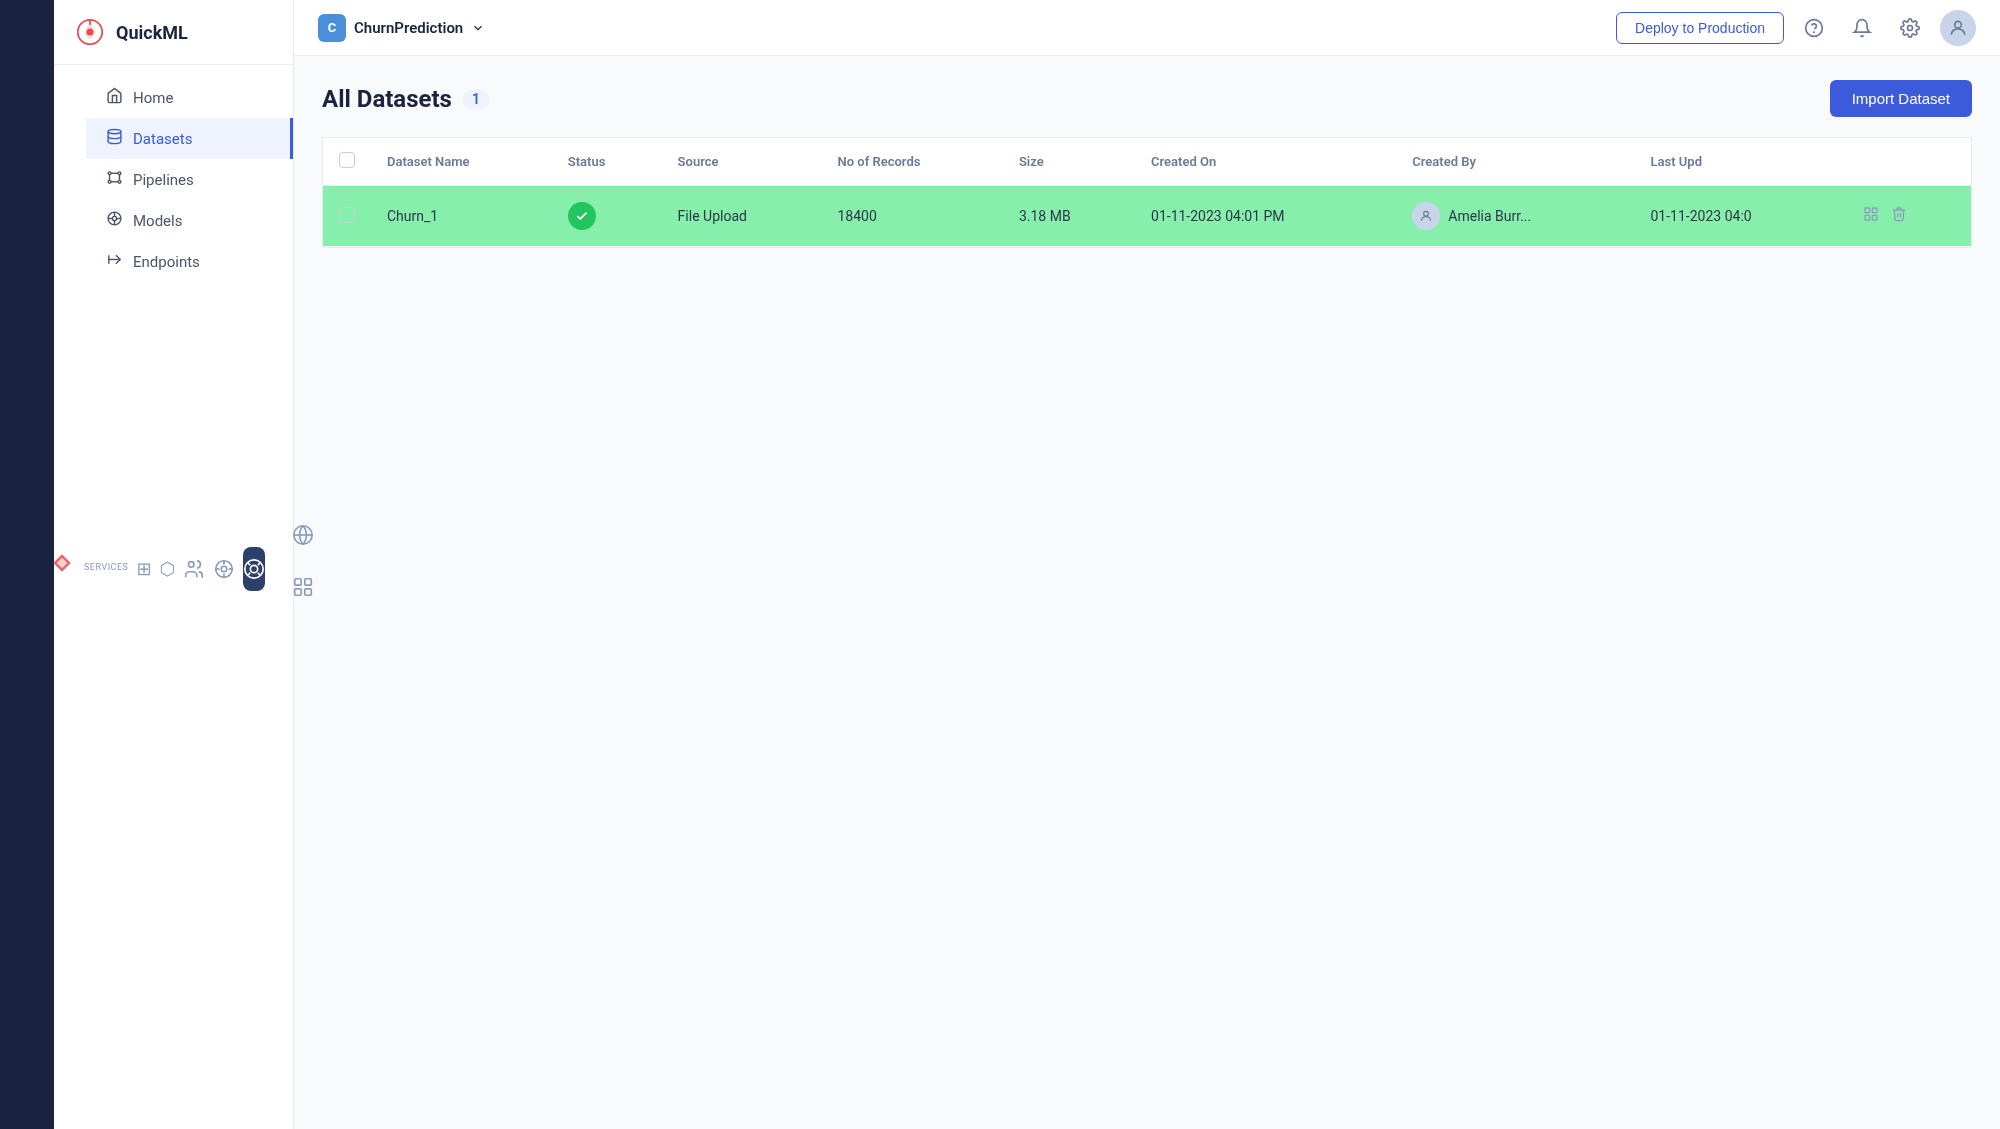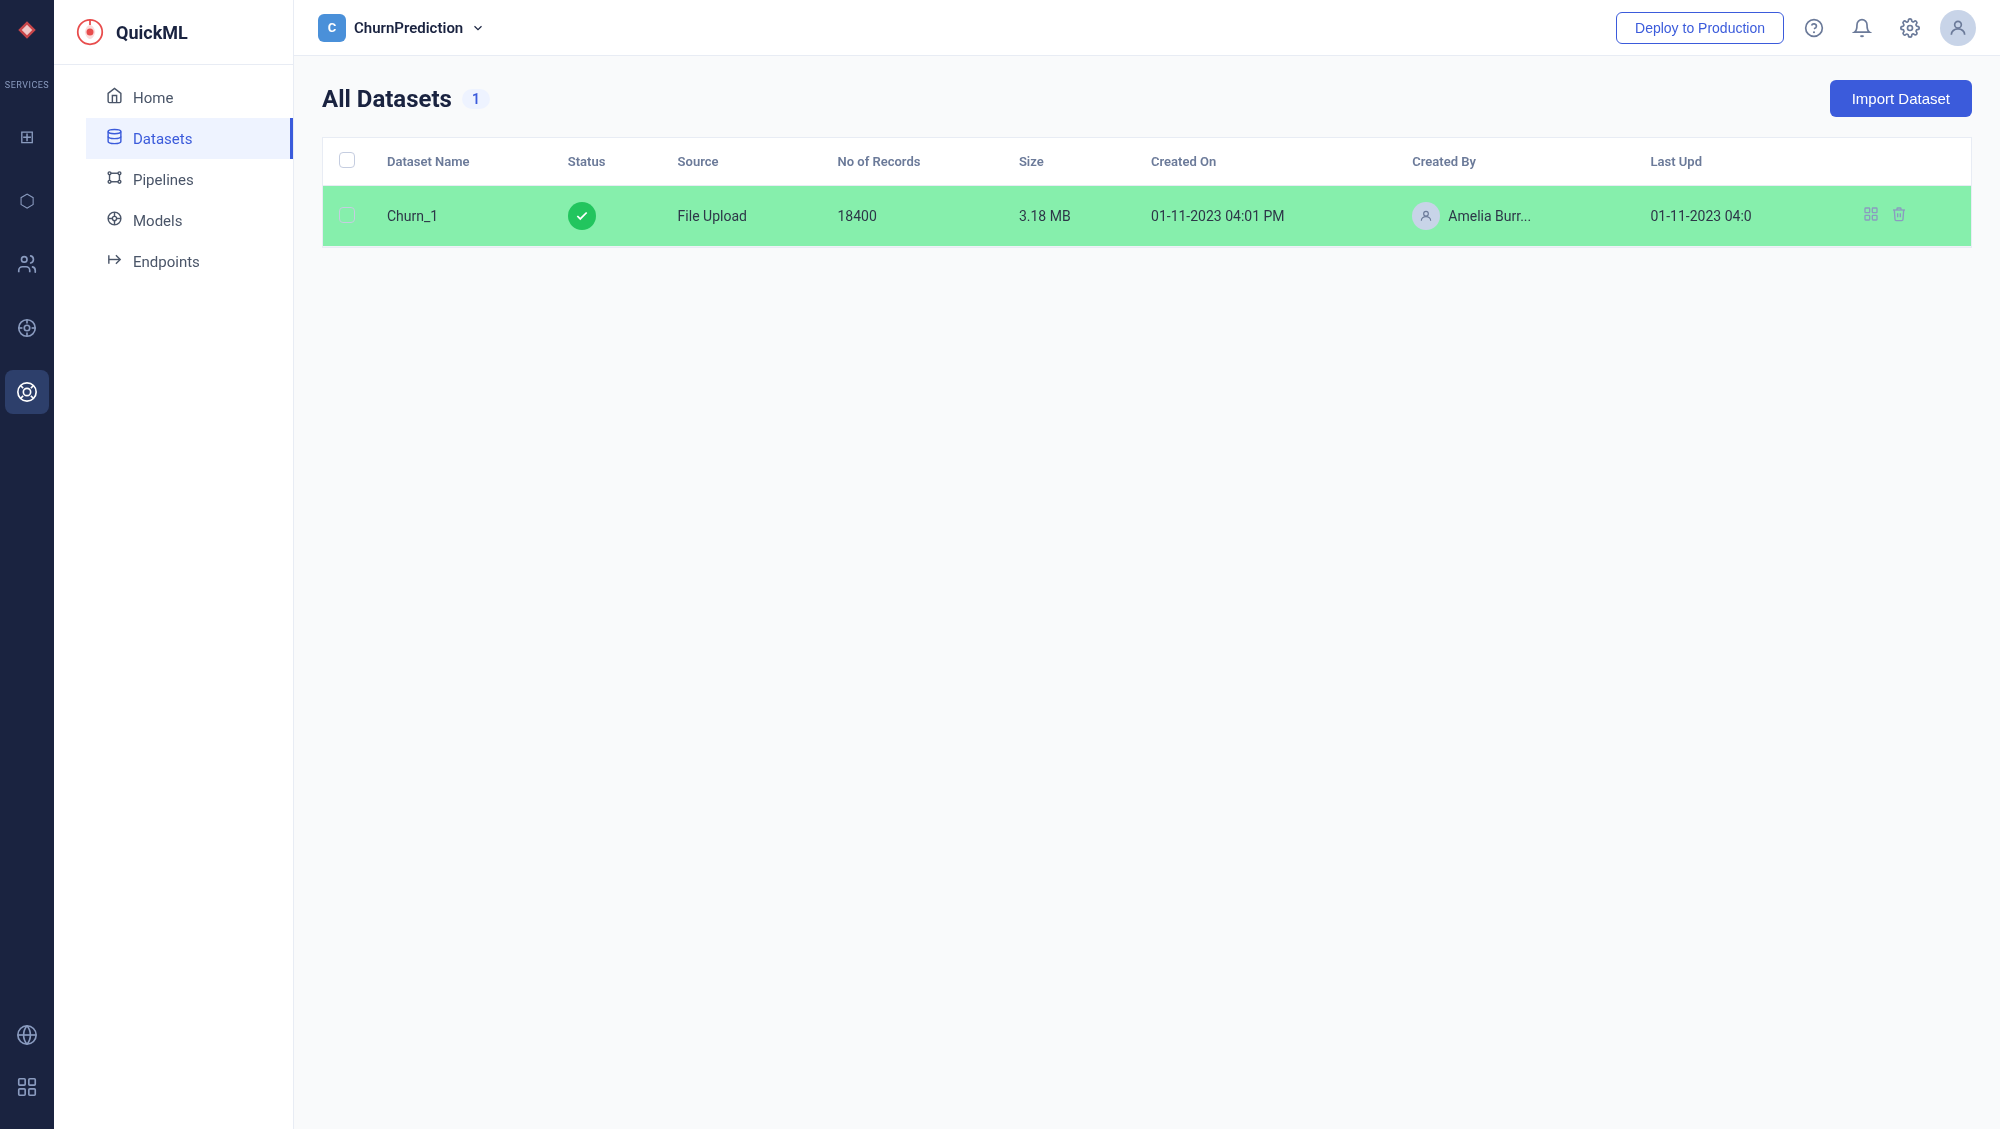--- a/index.html
+++ b/index.html
@@ -3,26 +3,27 @@
   <meta charset="utf-8">
   <style>
     * { margin: 0; padding: 0; box-sizing: border-box; }
     body { font-family: -apple-system, BlinkMacSystemFont, 'Segoe UI', Roboto, sans-serif; display: flex; height: 100vh; overflow: hidden; background: #f5f7fa; }
 
     
     .icon-rail {
       width: 54px;
       background: #1a2340;
       display: flex;
-      flex-direction: column;
+      flex-direction: row;
       align-items: center;
       padding-top: 12px;
-      gap: 16px;
+      gap: 8px;
       z-index: 10;
       flex-shrink: 0;
+      padding-left: 48px;
     }
     .rail-logo {
       width: 36px;
       height: 36px;
       margin-bottom: 16px;
       display: flex;
       align-items: center;
       justify-content: center;
     }
     .rail-services-label {

